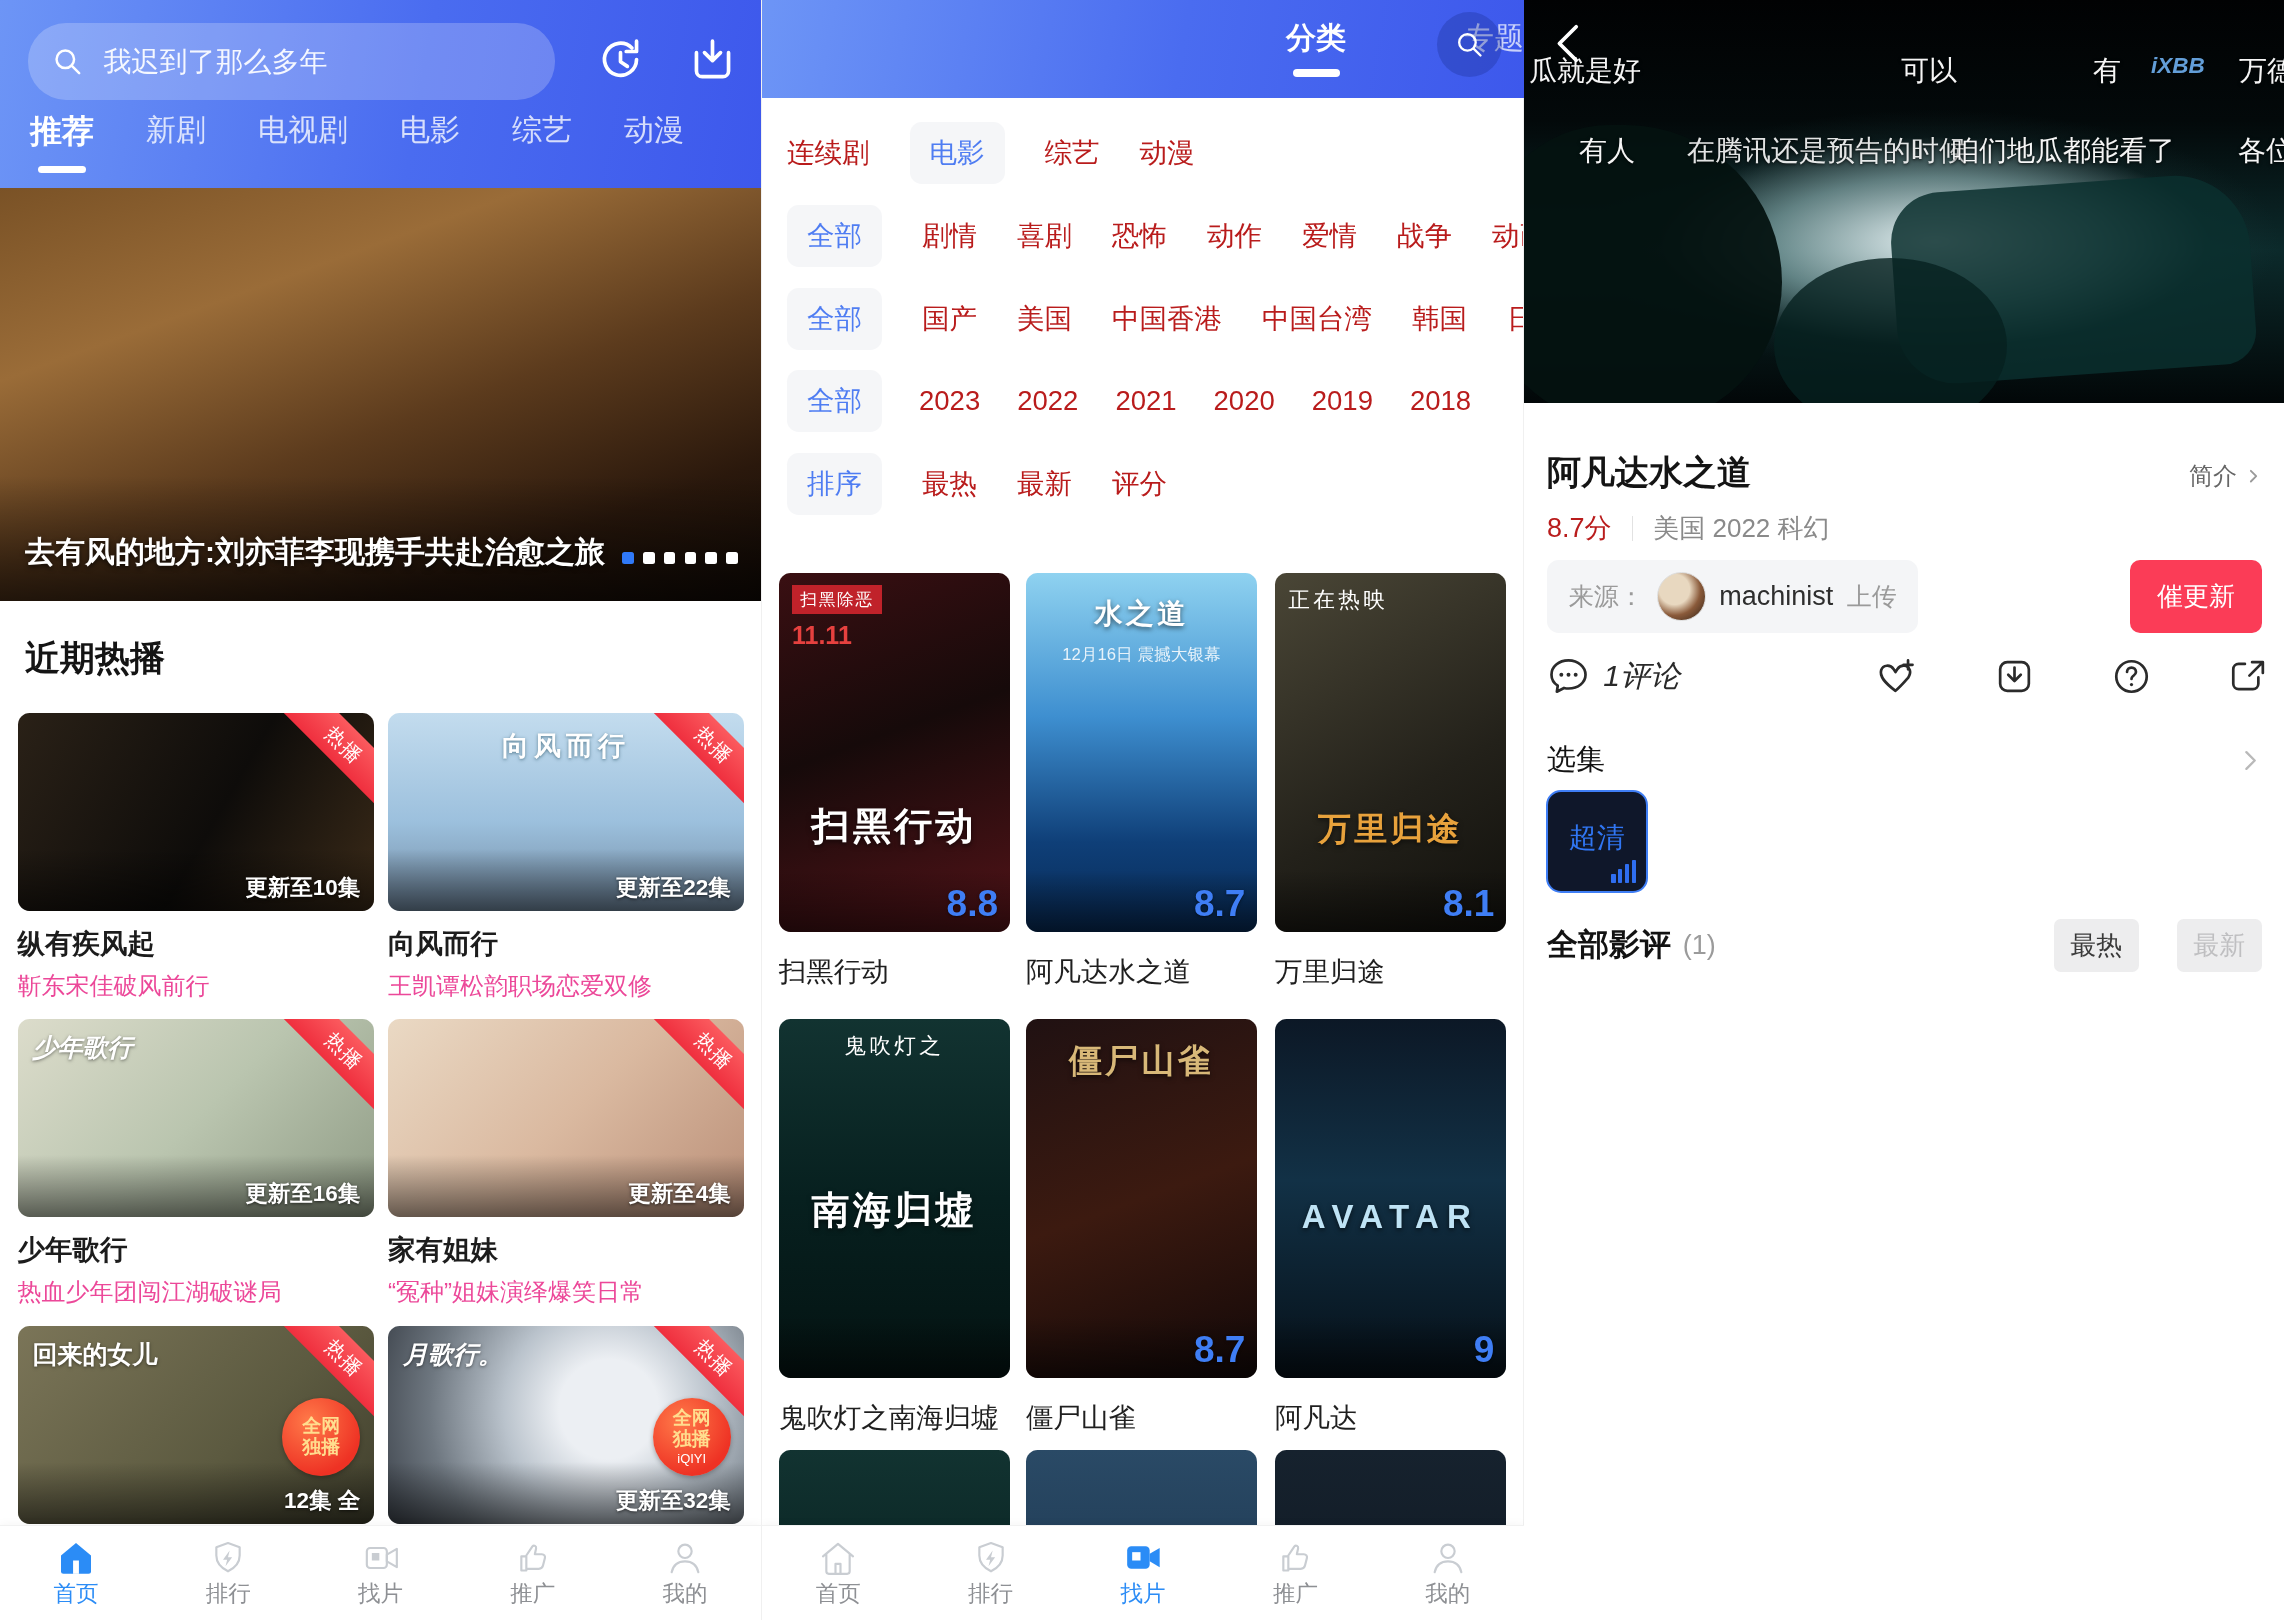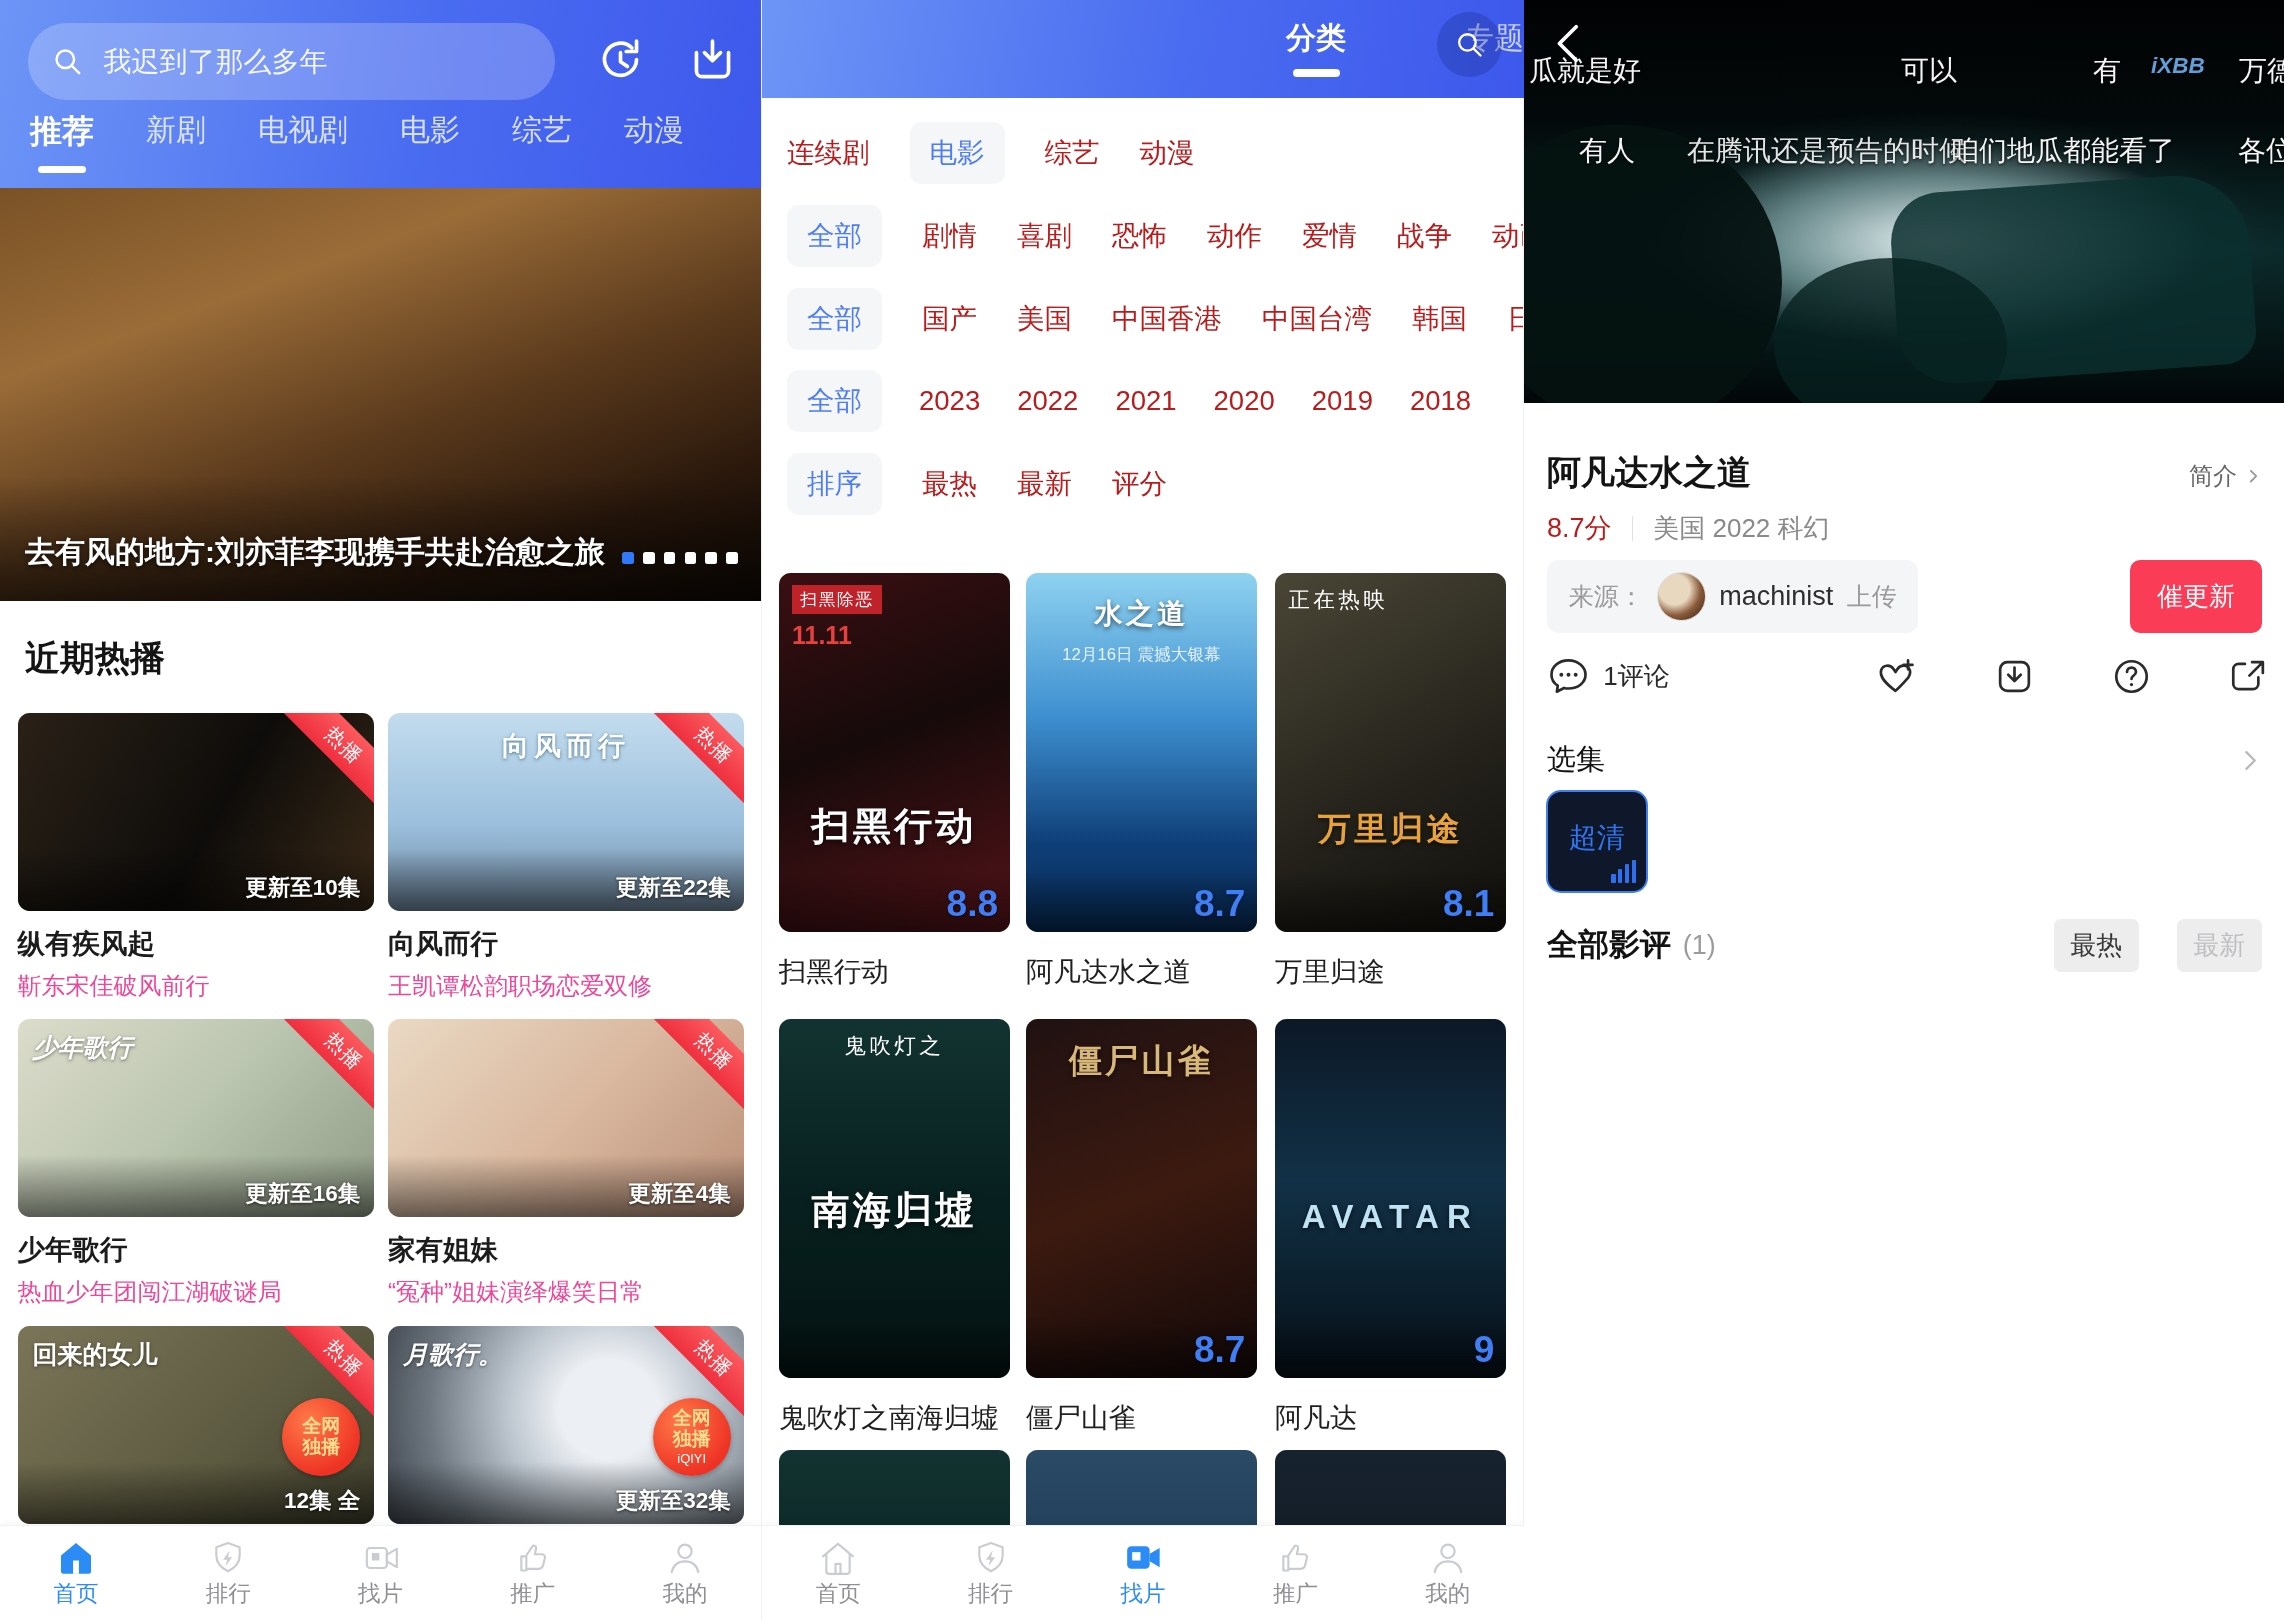--- a/index.html
+++ b/index.html
@@ -135,21 +135,21 @@
     display:flex;align-items:center;gap:13.3px;padding:0 21.7px;font-size:25px;}
   .srcpill .lab{color:#9a9a9a;}
   .avatar{width:47px;height:47px;border-radius:50%;
     background:radial-gradient(circle at 35% 35%,#e8d8c0 0 35%,#8a5a3a 60%,#2a1d14);border:0.8px solid #ddd;}
   .uploader{color:#2e2e2e;font-size:27px;}
   .updbtn{position:absolute;right:23px;top:560px;height:73px;padding:0 27px;border-radius:10px;
     background:#fb3c57;color:#fff;font-size:26px;display:flex;align-items:center;cursor:pointer;}
   .actrow{position:absolute;left:23px;right:0;top:655px;height:58px;}
   .cmt{display:flex;align-items:center;gap:13.3px;position:absolute;left:0;top:0;cursor:pointer;}
   .cmt svg{width:43px;height:43px;}
-  .cmt span{font-size:26px;color:#2a2a2a;}
+  .cmt span{font-size:30px;color:#2a2a2a;font-style:italic;}
   .aicon{position:absolute;top:0;width:43px;height:43px;cursor:pointer;}
   .epsrow{position:absolute;left:23px;right:23px;top:740px;display:flex;justify-content:space-between;align-items:center;}
   .epslabel{font-size:29px;color:#141414;}
   .qcard{position:absolute;left:21.7px;top:790px;width:102px;height:103px;border:2.5px solid #3f7ef5;
     border-radius:15px;background:#0f172a;box-sizing:border-box;cursor:pointer;}
   .qcard .q{position:absolute;left:0;right:0;top:27px;text-align:center;font-size:28px;color:#3076f3;}
   .bars{position:absolute;right:10px;bottom:8.3px;display:flex;align-items:flex-end;gap:2.5px;}
   .bars i{display:block;width:4.2px;background:#2f6ef0;border-radius:0.8px;}
   .revrow{position:absolute;left:23px;right:23px;top:924px;display:flex;align-items:center;}
   .revtitle{font-size:31px;font-weight:700;color:#121212;}

